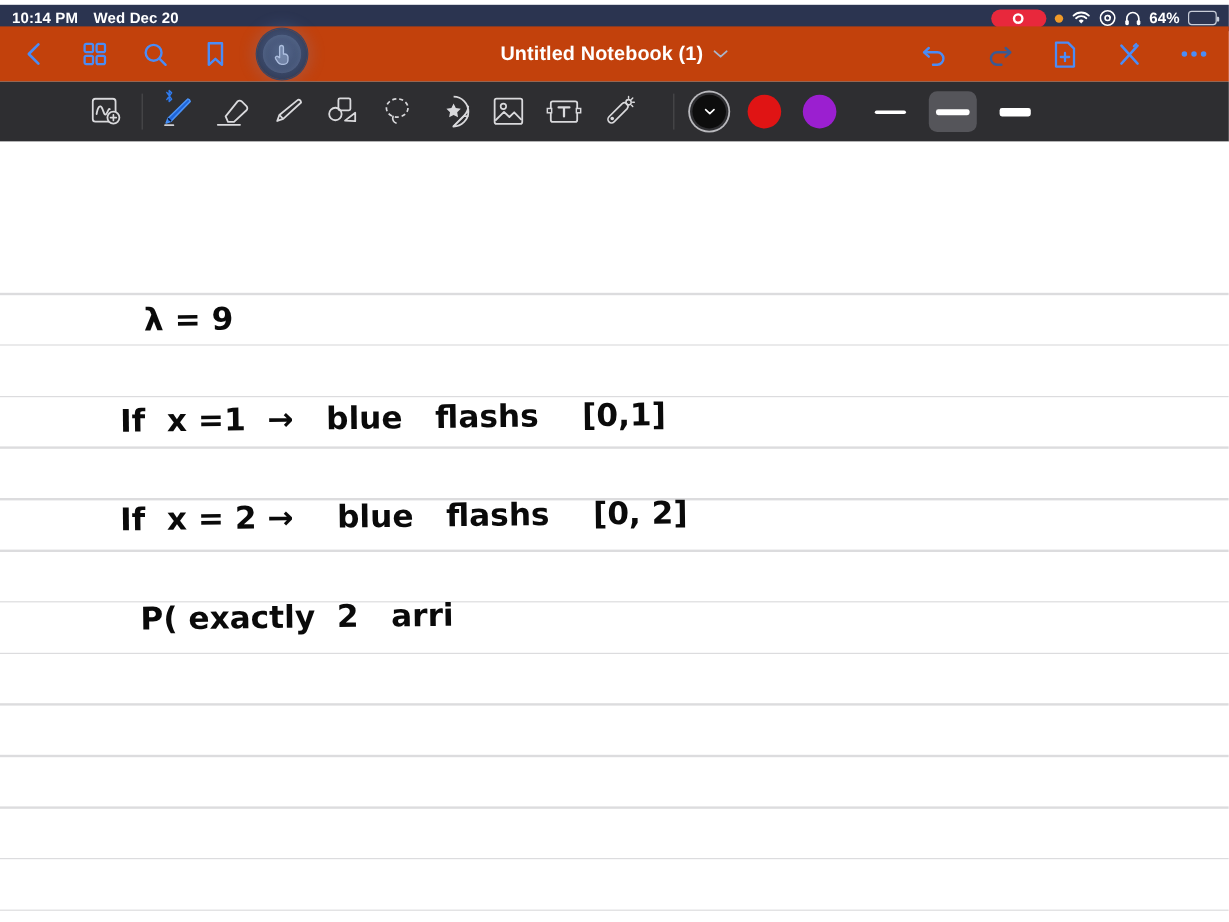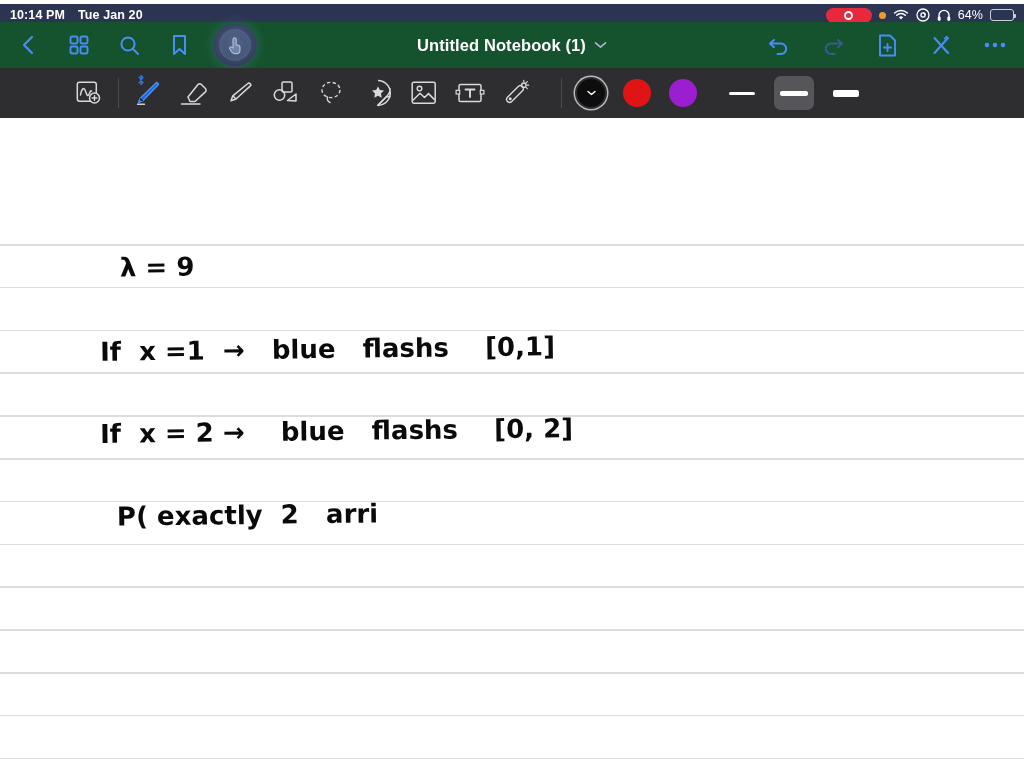--- a/index.html
+++ b/index.html
@@ -34,26 +34,26 @@
   .sb-ico{display:flex;align-items:center;}
   .batt{
     width:24px;height:12px;border:1.3px solid #c9ced9;border-radius:3px;
     position:relative;box-sizing:border-box;padding:1.3px;
   }
   .batt:after{
     content:"";position:absolute;right:-3px;top:3.5px;width:2px;height:4px;
     background:#c9ced9;border-radius:0 1px 1px 0;
   }
   .batt-fill{height:100%;background:#ffffff;border-radius:1px;}
-  .pct{font-size:12.5px;font-weight:normal;}
+  .pct{font-size:12.5px;font-weight:bold;}
 
   
   .navbar{
     position:absolute;left:0;top:22px;width:1024px;height:46px;
-    background:#14532d;
+    background:#c2410c;
     display:flex;align-items:center;box-sizing:border-box;
     padding:0 14px;
   }
   .nav-left{display:flex;align-items:center;gap:20px;}
   .nav-right{display:flex;align-items:center;gap:24px;margin-left:auto;}
   .nav-btn{
     width:30px;height:30px;display:flex;align-items:center;justify-content:center;
     color:#4a8cf7;
   }
   .nav-btn.dim{color:#3a5a93;}
@@ -129,21 +129,21 @@
   }
 </style>
 </head>
 <body>
 
 <div id="app">
 
   <div class="statusbar">
     <div class="sb-left">
       <span>10:14 PM</span>
-      <span>Tue Jan 20</span>
+      <span>Wed Dec 20</span>
     </div>
     <div class="sb-right">
       <span class="rec-pill">
         <span class="rec-dot"></span>
       </span>
       <span class="orange-dot"></span>
       <span class="sb-ico">
         <svg width="16" height="12" viewBox="0 0 16 12">
           <path d="M8 10.6 L5.9 8.3 A3.1 3.1 0 0 1 10.1 8.3 Z" fill="#fff"></path>
           <path d="M3.7 6.2 A6.2 6.2 0 0 1 12.3 6.2" stroke="#fff" stroke-width="1.5" fill="none" stroke-linecap="round"></path>

